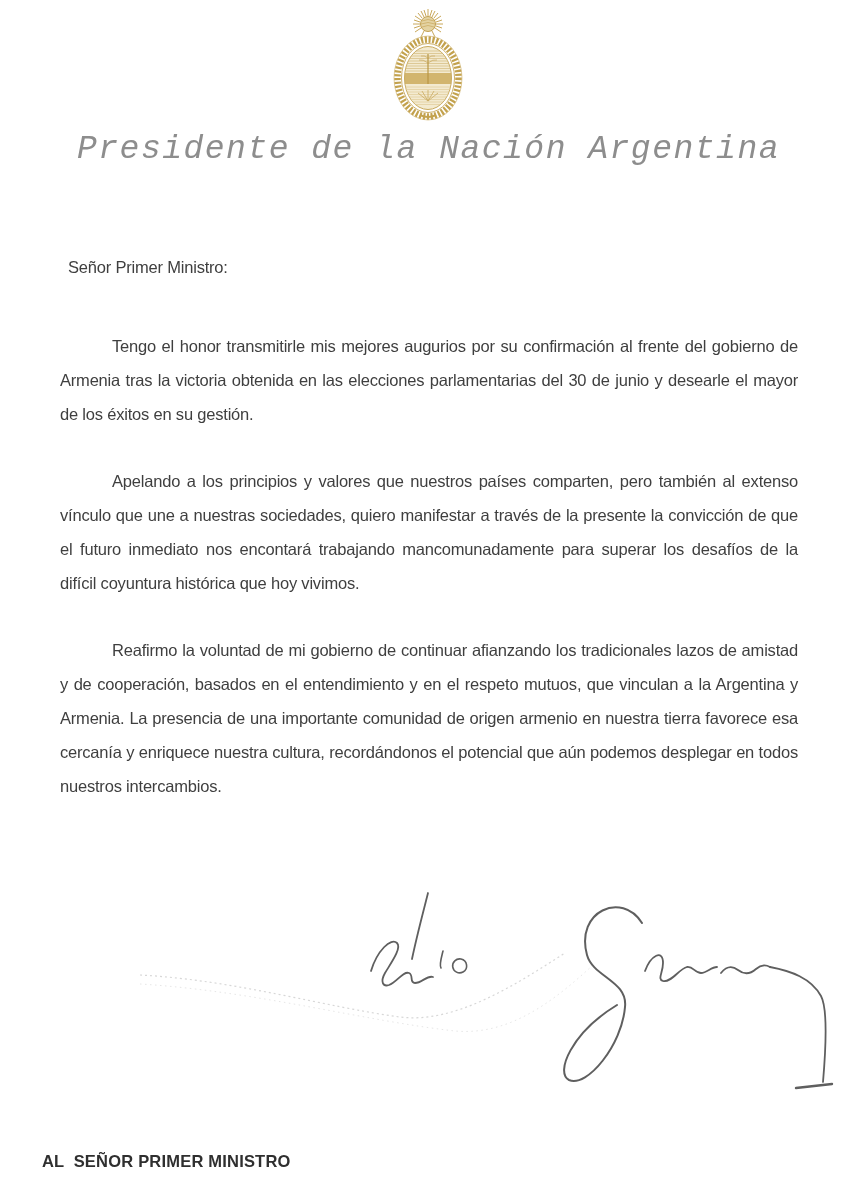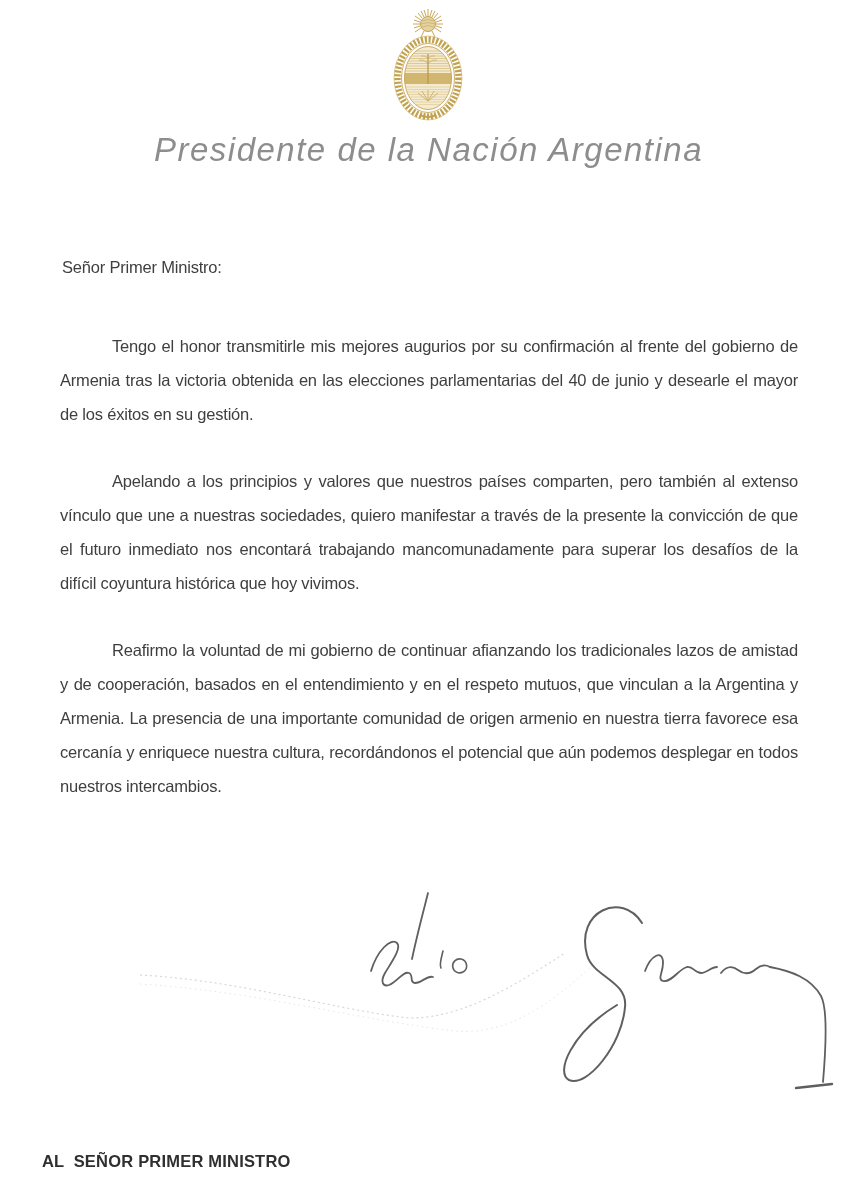--- a/index.html
+++ b/index.html
@@ -9,35 +9,35 @@
     background:#ffffff;
     overflow:hidden;
     font-family:"Liberation Sans",sans-serif;
   }
   
   .seal{position:absolute;left:384px;top:5px;width:88px;height:116px;}
   
   .script-title{
     position:absolute;left:0;top:131px;width:857px;
     text-align:center;
-    font-family:Liberation Sans, sans-serif;
+    font-family:Liberation Mono, monospace;
     font-style:italic;
     font-size:33px;
     color:#8d8d8d;
     letter-spacing:1.5px;
   }
   
   .letter-body{
     position:absolute;left:60px;top:250px;width:738px;
     color:#3f3f3f;
     font-size:16.5px;
     line-height:34px;
     letter-spacing:-0.2px;
   }
-  .salutation{margin:0 0 45px 2px;}
+  .salutation{margin:0 0 45px 8px;}
   .para{
     margin:0 0 33px 0;
     text-align:justify;
     text-align-last:left;
     text-indent:52px;
   }
   
   .signature{position:absolute;left:125px;top:885px;width:715px;height:215px;}
   
   .recipient{
@@ -126,21 +126,21 @@
         </g>
       </g>
       <path d="M36,110 Q44,114 52,110" stroke="#c3a24e" stroke-width="2" fill="none"></path>
     </svg>
   </div>
 
   <div class="script-title">Presidente de la Nación Argentina</div>
 
   <div class="letter-body">
     <p class="salutation">Señor Primer Ministro:</p>
-    <div class="para">Tengo el honor transmitirle mis mejores augurios por su confirmación al frente del gobierno de Armenia tras la victoria obtenida en las elecciones parlamentarias del 40 de junio y desearle el mayor de los éxitos en su gestión.</div>
+    <div class="para">Tengo el honor transmitirle mis mejores augurios por su confirmación al frente del gobierno de Armenia tras la victoria obtenida en las elecciones parlamentarias del 30 de junio y desearle el mayor de los éxitos en su gestión.</div>
     <div class="para">Apelando a los principios y valores que nuestros países comparten, pero también al extenso vínculo que une a nuestras sociedades, quiero manifestar a través de la presente la convicción de que el futuro inmediato nos encontará trabajando mancomunadamente para superar los desafíos de la difícil coyuntura histórica que hoy vivimos.</div>
     <div class="para">Reafirmo la voluntad de mi gobierno de continuar afianzando los tradicionales lazos de amistad y de cooperación, basados en el entendimiento y en el respeto mutuos, que vinculan a la Argentina y Armenia. La presencia de una importante comunidad de origen armenio en nuestra tierra favorece esa cercanía y enriquece nuestra cultura, recordándonos el potencial que aún podemos desplegar en todos nuestros intercambios.</div>
   </div>
 
   <div class="signature">
     <svg width="715" height="215" viewBox="0 0 715 215" xmlns="http://www.w3.org/2000/svg" fill="none">
 
       <path d="M15,90 C110,95 200,122 275,132 C330,139 390,100 440,68" stroke="#9a9a9a" stroke-width="1.2" opacity="0.40" stroke-dasharray="2 3"></path>
       <path d="M15,99 C130,106 240,136 330,146 C385,151 430,115 468,80" stroke="#9a9a9a" stroke-width="1" opacity="0.25" stroke-dasharray="1.5 3.5"></path>
 

